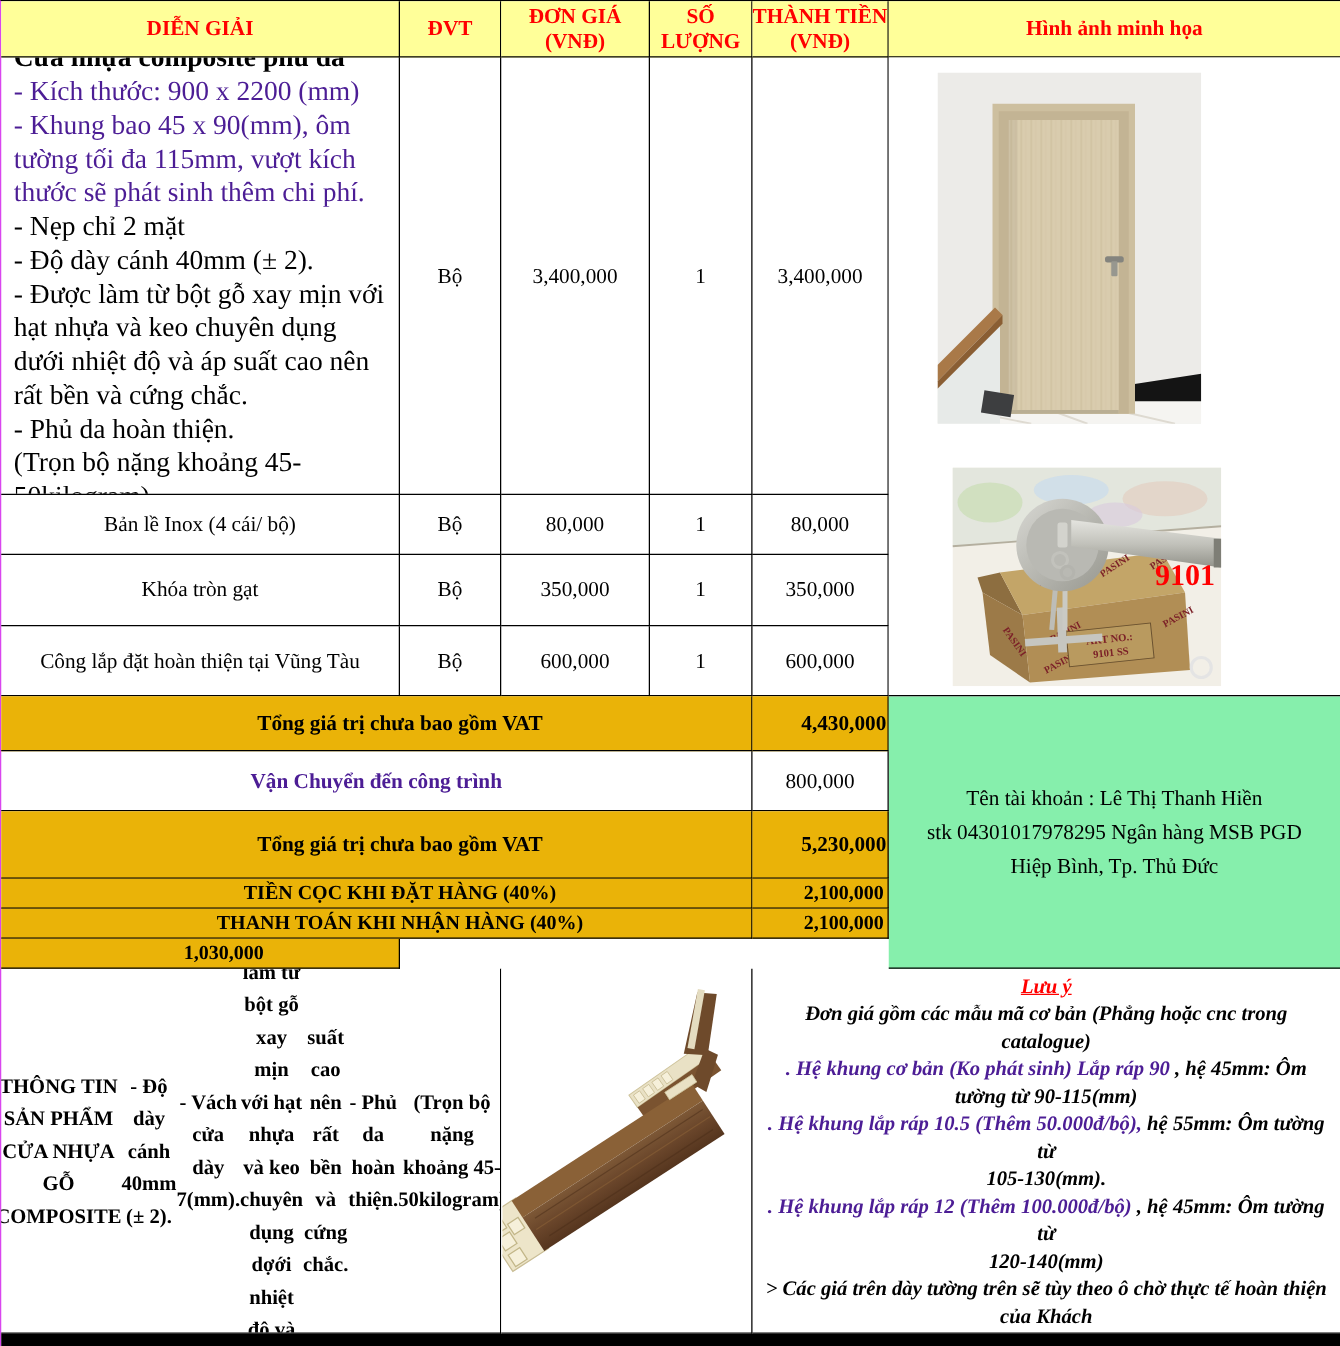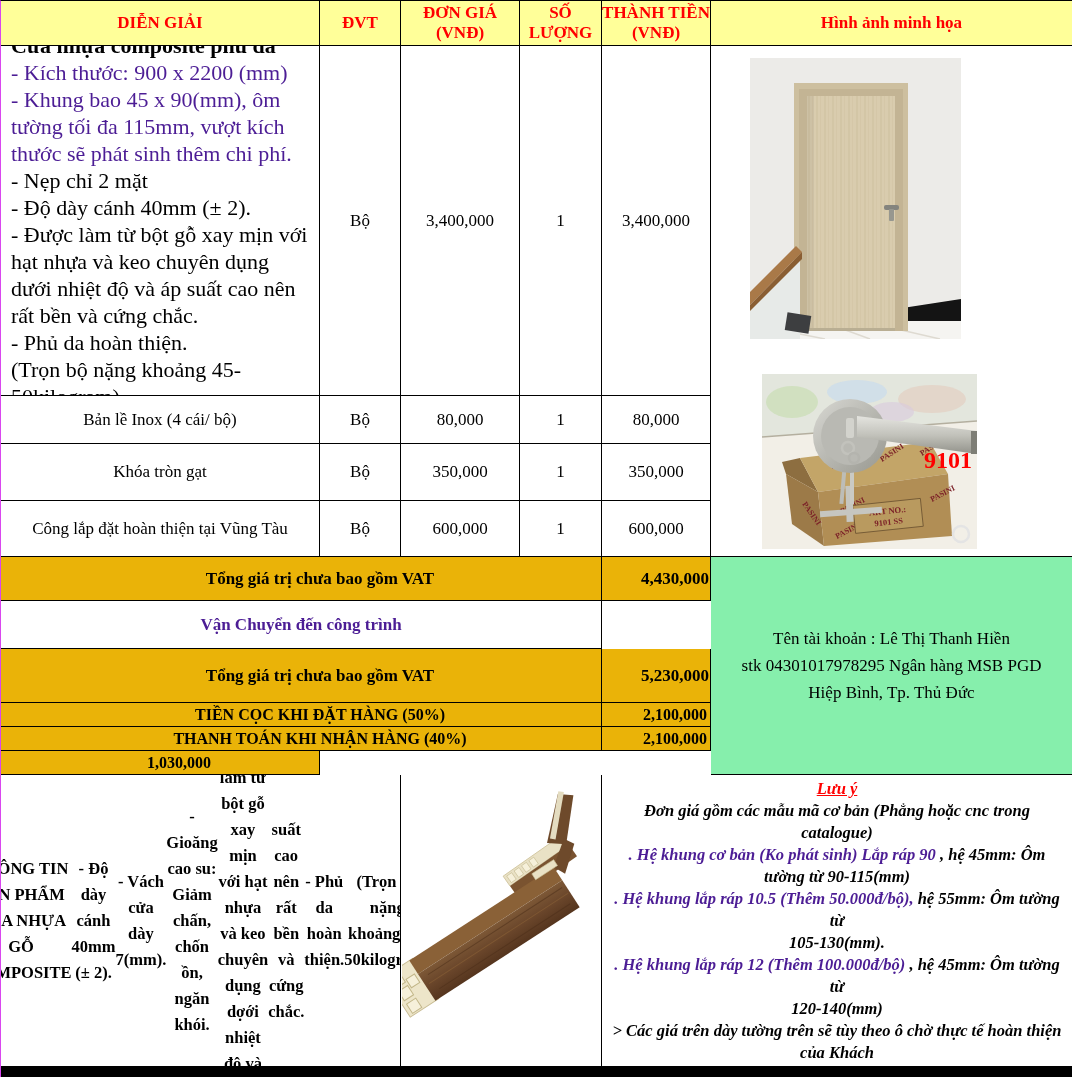--- a/index.html
+++ b/index.html
@@ -191,37 +191,37 @@
   <div class="cell yellow sum-val">4,430,000</div>
 
   <div class="cell account" style="grid-column:6;grid-row:6/12;">
     <div class="inner">
       <div>Tên tài khoản : Lê Thị Thanh Hiền</div>
       <div>stk 04301017978295 Ngân hàng MSB PGD Hiệp Bình, Tp. Thủ Đức</div>
     </div>
   </div>
 
   <div class="cell sum-label red" style="grid-column:1/5;">Vận Chuyển đến công trình</div>
+  <div class="cell sum-val-reg">800,000</div>
 
   <div class="cell yellow sum-label" style="grid-column:1/5;">Tổng giá trị chưa bao gồm VAT</div>
   <div class="cell yellow sum-val">5,230,000</div>
 
-  <div class="cell yellow sum-label-sm" style="grid-column:1/5;">TIỀN CỌC KHI ĐẶT HÀNG (50%)</div>
+  <div class="cell yellow sum-label-sm" style="grid-column:1/5;">TIỀN CỌC KHI ĐẶT HÀNG (40%)</div>
   <div class="cell yellow sum-val" style="font-size:16px;">2,100,000</div>
 
   <div class="cell yellow sum-label-sm" style="grid-column:1/5;">THANH TOÁN KHI NHẬN HÀNG (40%)</div>
   <div class="cell yellow sum-val" style="font-size:16px;">2,100,000</div>
 
   <div class="cell yellow sum-val" style="font-size:16px;">1,030,000</div>
 
   <div class="cell prod" style="grid-column:1/3;">
     <div>THÔNG TIN SẢN PHẨM CỬA NHỰA GỖ COMPOSITE</div>
     <div>- Độ dày cánh 40mm (± 2).</div>
     <div>- Vách cửa dày 7(mm).</div>
-    <div>- Gioăng cao su: Giảm chấn, chốn ồn, ngăn khói.</div>
     <div>- Được làm từ bột gỗ xay mịn với hạt nhựa và keo chuyên dụng dợới nhiệt độ và áp</div>
     <div>suất cao nên rất bền và cứng chắc.</div>
     <div>- Phủ da hoàn thiện.</div>
     <div>(Trọn bộ nặng khoảng 45-50kilogram)</div>
   </div>
 
   <div class="cell img-cell" style="grid-column:3/5;">
     <svg width="198" height="286" viewBox="0 0 198 286">
       <rect width="198" height="286" fill="#ffffff"></rect>
       <defs>

